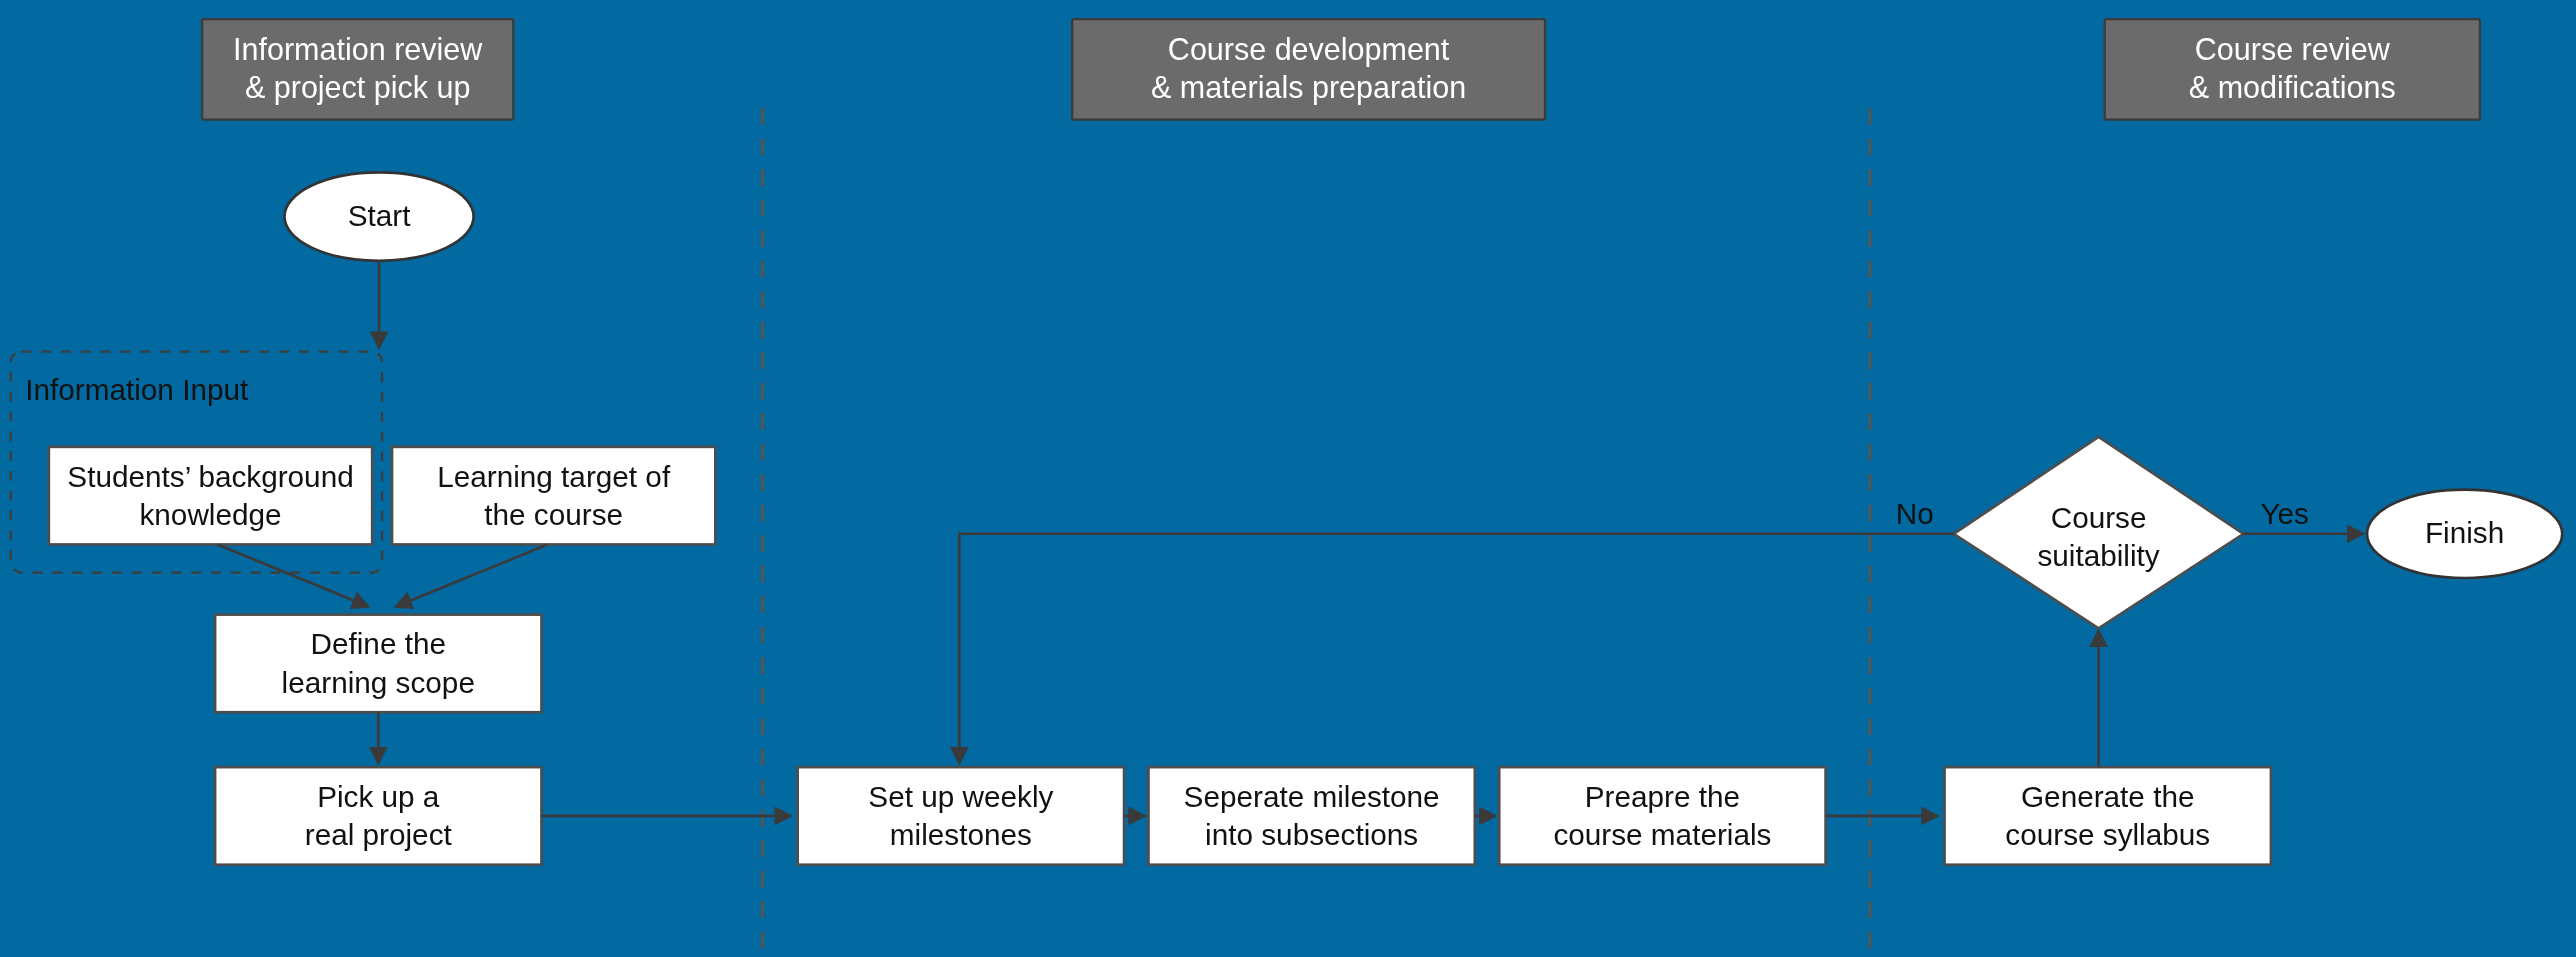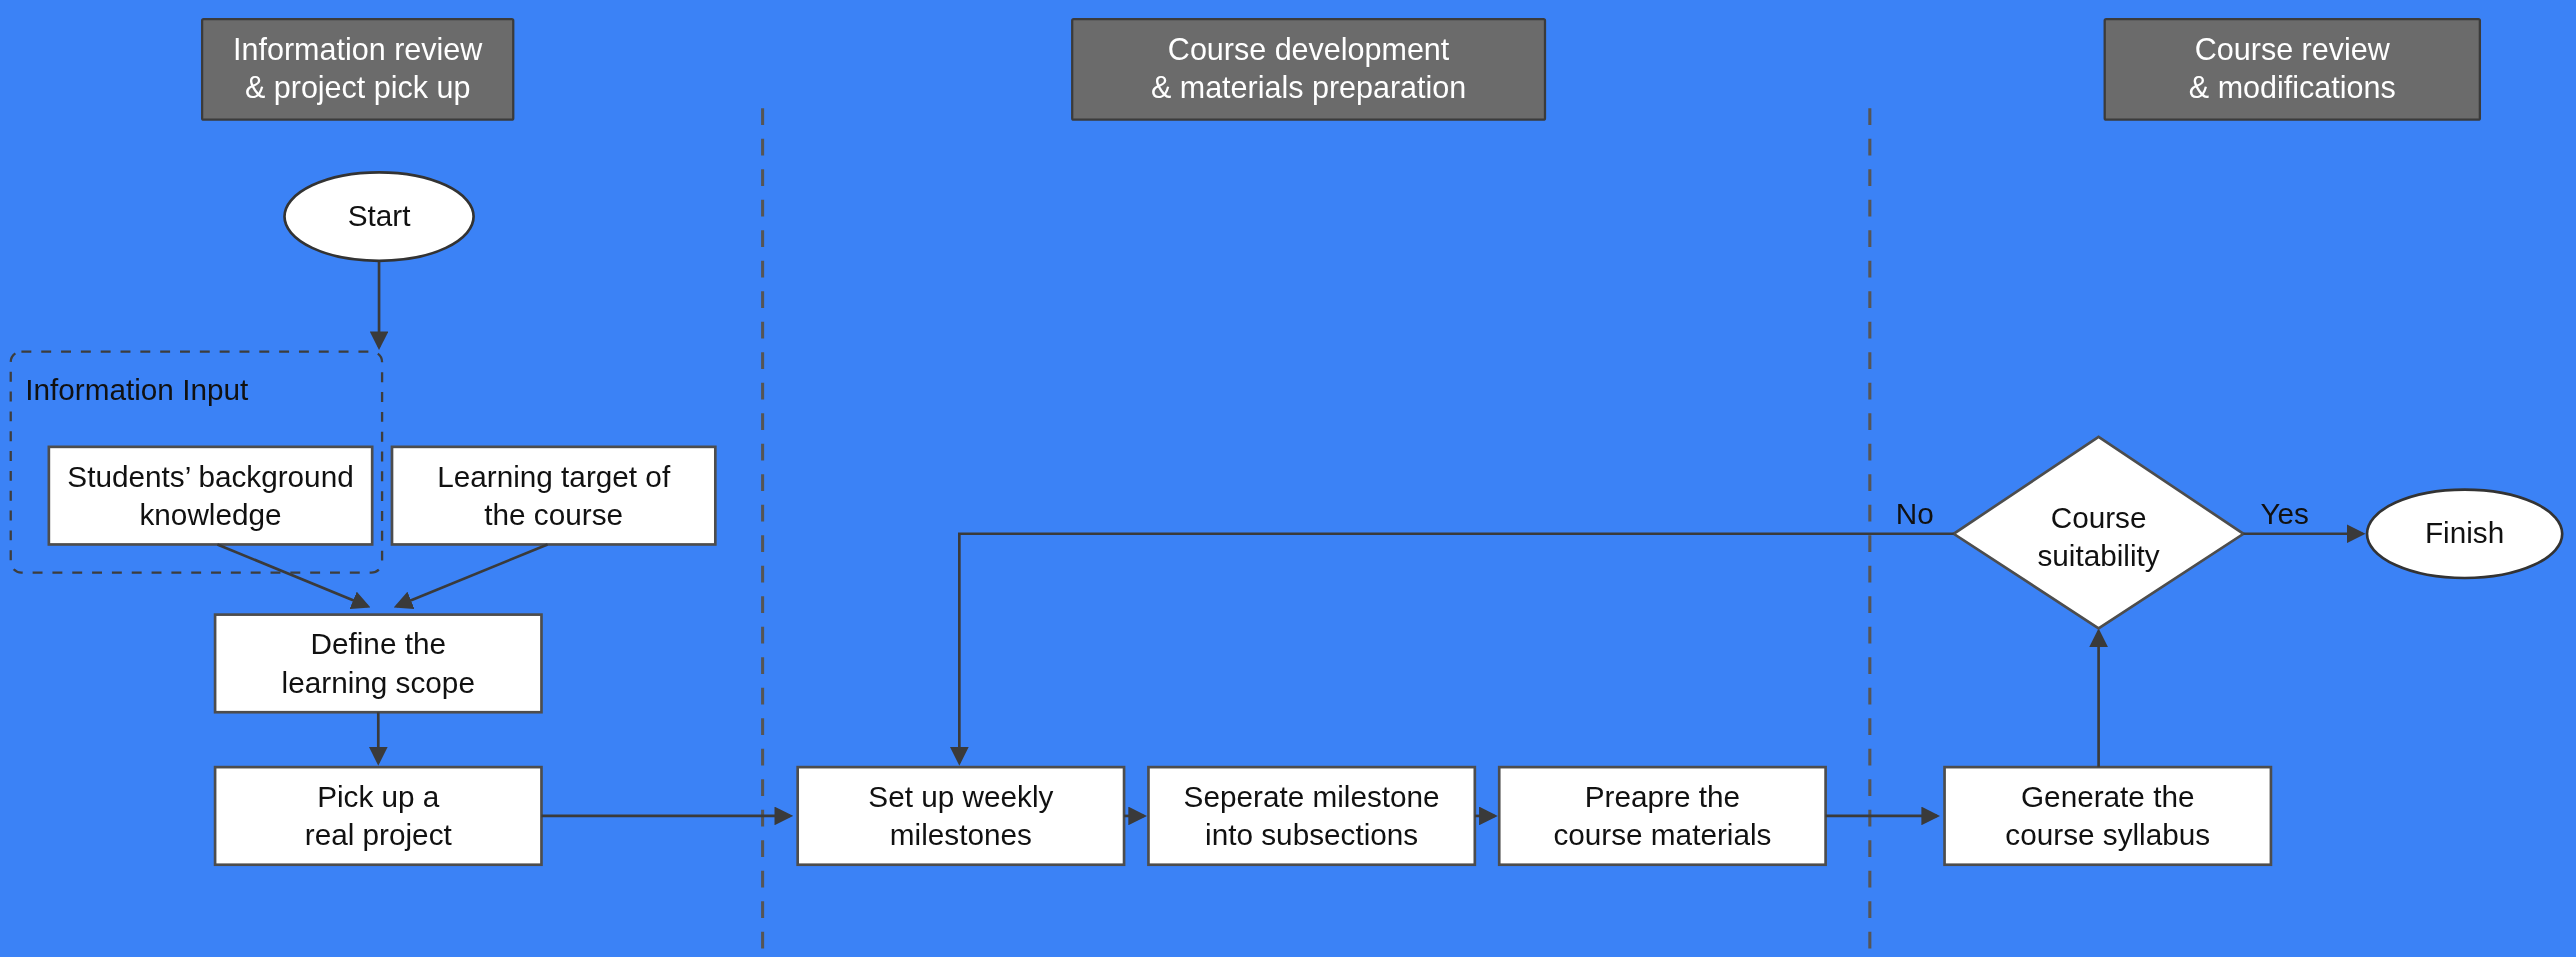--- a/index.html
+++ b/index.html
@@ -10,21 +10,21 @@
   body {
     width: 2576px;
     height: 957px;
     font-family: "Liberation Sans", sans-serif;
     overflow: hidden;
   }
   #flowchart-root {
     position: relative;
     width: 2576px;
     height: 957px;
-    background: #3b82f6;
+    background: #0369a1;
   }
   svg.canvas {
     position: absolute;
     top: 0;
     left: 0;
     width: 2576px;
     height: 957px;
   }
   
   .phase-header rect {

